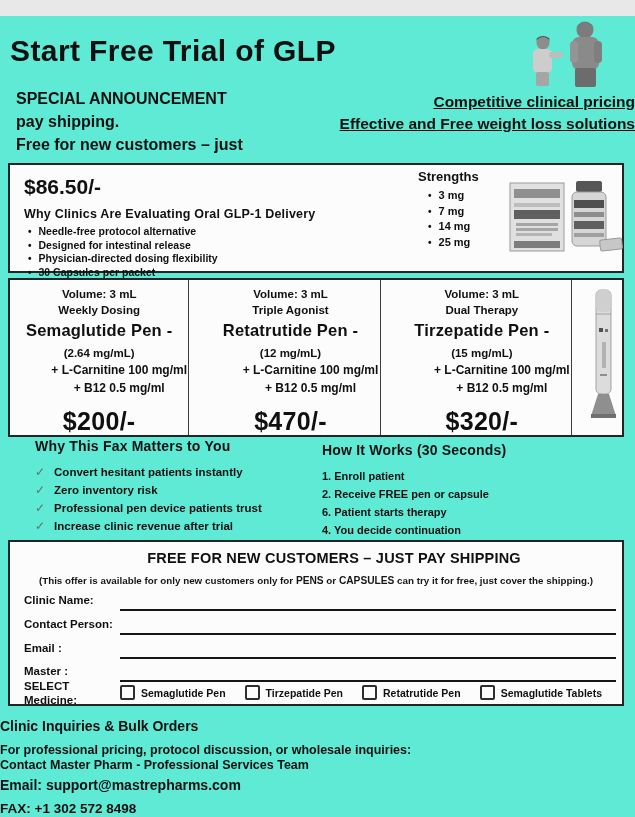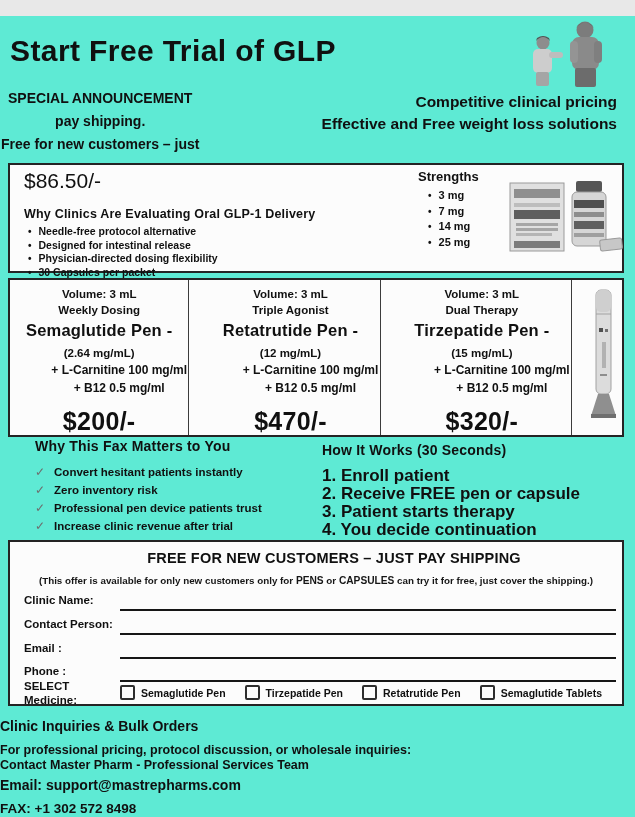--- a/index.html
+++ b/index.html
@@ -5,26 +5,26 @@
   html,body{margin:0;padding:0;background:#e8e8e8;}
   #page{
     position:relative;width:635px;height:817px;background:#5eead4;
     font-family:"Liberation Sans",sans-serif;color:#101010;overflow:hidden;
     margin:16px auto;
   }
 
   
   .page-title{position:absolute;left:10px;top:18px;font-size:30px;font-weight:700;letter-spacing:.4px;}
   .photo{position:absolute;left:522px;top:3px;filter:blur(.5px) contrast(.92);}
-  .announce{position:absolute;left:1px;top:71px;font-size:14px;font-weight:700;line-height:23px;text-align:center;}
-  .tagline{position:absolute;right:18px;top:75px;font-size:15.5px;font-weight:700;line-height:22px;text-align:right;}
+  .announce{position:absolute;left:16px;top:71px;font-size:16px;font-weight:700;line-height:23px;}
+  .tagline{position:absolute;right:0;top:75px;font-size:15.5px;font-weight:700;line-height:22px;text-align:right;text-decoration:underline;}
 
   
   .oral{position:absolute;left:8px;top:147px;width:612px;height:106px;border:2px solid #242424;background:#fcfcfc;}
-  .oral-price{position:absolute;left:14px;top:4px;font-size:21px;font-weight:400;}
+  .oral-price{position:absolute;left:14px;top:10px;font-size:21px;font-weight:700;}
   .oral-head{position:absolute;left:14px;top:42px;font-size:12.5px;font-weight:700;letter-spacing:.2px;}
   .oral-list{position:absolute;left:18px;top:60px;}
   .brow{display:flex;gap:7px;font-size:10.5px;font-weight:700;line-height:13.5px;align-items:baseline;}
   .blt{font-size:10px;}
   .strengths{position:absolute;left:408px;top:4px;}
   .str-head{font-size:13px;font-weight:700;margin-bottom:4px;}
   .str-list .brow{font-size:11px;line-height:15.5px;margin-left:10px;}
   .product-art{position:absolute;left:492px;top:8px;filter:blur(.4px);}
 
   
@@ -39,21 +39,21 @@
   .p-add{font-size:12px;margin-top:4px;padding-left:40px;}
   .p-price{font-size:25px;margin-top:12px;letter-spacing:.3px;}
   .pen-art{filter:blur(.3px);}
 
   
   .benefits{position:absolute;left:35px;top:422px;}
   .howit{position:absolute;left:322px;top:426px;}
   .sec-head{font-size:14px;font-weight:700;margin-bottom:9px;letter-spacing:.2px;}
   .crow{display:flex;gap:9px;font-size:11.5px;font-weight:700;line-height:18px;align-items:baseline;}
   .chk{color:#6e6e6e;font-weight:400;font-size:12px;}
-  .nrow{font-size:17px;font-weight:700;line-height:18px;}
+  .nrow{font-size:11px;font-weight:700;line-height:18px;}
 
   
   .form{position:absolute;left:8px;top:524px;width:616px;height:166px;border:2px solid #242424;box-sizing:border-box;background:#fcfcfc;}
   .f-title{text-align:center;font-size:14.5px;font-weight:700;margin-top:8px;letter-spacing:.2px;padding-left:36px;}
   .f-note{text-align:center;font-size:9.8px;font-weight:700;margin-top:9px;color:#161616;}
   .f-note .xb{font-size:10.2px;}
   .flabel{position:absolute;left:14px;font-size:11.5px;font-weight:700;}
   .fline{position:absolute;left:110px;right:6px;border-bottom:2px solid #161616;height:13px;}
   .fsel{position:absolute;left:14px;top:137px;font-size:11.5px;font-weight:700;line-height:14px;}
   .opts{position:absolute;left:110px;top:143px;display:flex;align-items:flex-start;gap:19px;}
@@ -231,37 +231,37 @@
     <div class="crow">
         <span class="chk">✓</span>
         <span>Increase clinic revenue after trial</span>
       </div>
   </div>
 
   <div class="howit">
     <div class="sec-head">How It Works (30 Seconds)</div>
     <div class="nrow">1. Enroll patient</div>
     <div class="nrow">2. Receive FREE pen or capsule</div>
-    <div class="nrow">3. Patient starts therapy</div>
+    <div class="nrow">6. Patient starts therapy</div>
     <div class="nrow">4. You decide continuation</div>
   </div>
 
   <div class="form">
     <div class="f-title">FREE FOR NEW CUSTOMERS – JUST PAY SHIPPING</div>
     <div class="f-note">
       <span>(This offer is available for only new customers only for </span><span class="xb">PENS</span><span> or </span><span class="xb">CAPSULES</span><span> can try it for free, just cover the shipping.)</span>
     </div>
 
     <div class="flabel" style="top:52px">Clinic Name:</div>
     <div class="fline" style="top:54px"></div>
     <div class="flabel" style="top:76px">Contact Person:</div>
     <div class="fline" style="top:78px"></div>
     <div class="flabel" style="top:100px">Email :</div>
     <div class="fline" style="top:102px"></div>
-    <div class="flabel" style="top:123px">Phone :</div>
+    <div class="flabel" style="top:123px">Master :</div>
     <div class="fline" style="top:125px"></div>
 
     <div class="fsel">
       <div>SELECT</div>
       <div>Medicine:</div>
     </div>
 
     <div class="opts">
       <div class="opt">
         <div class="cbox"></div>

